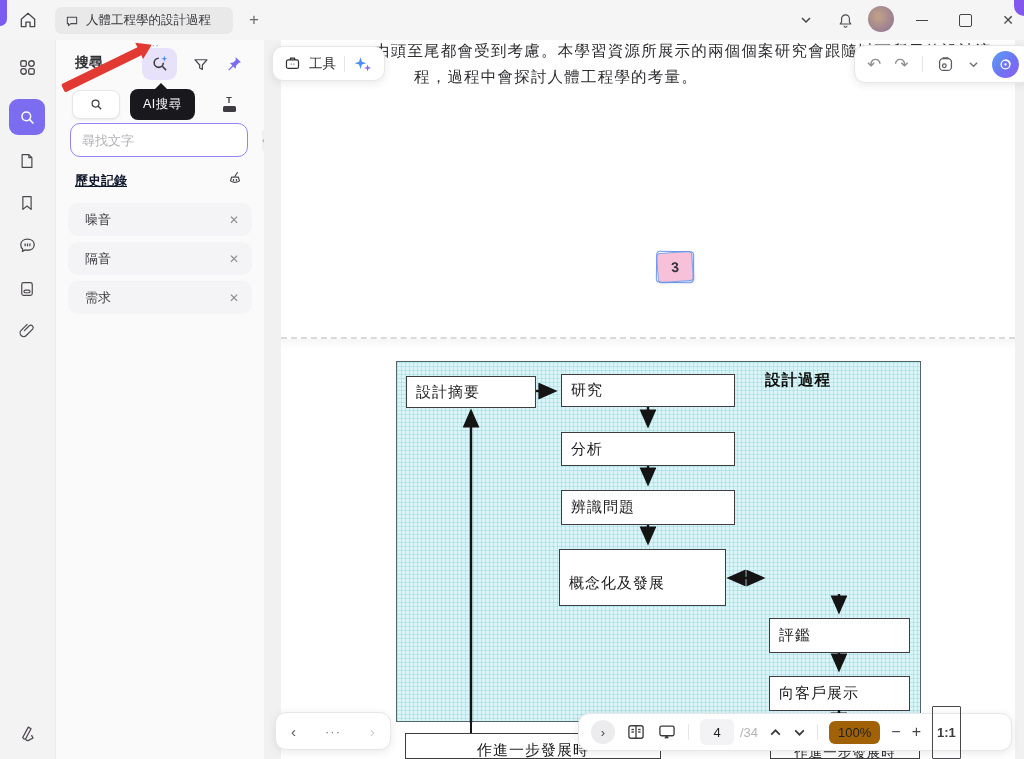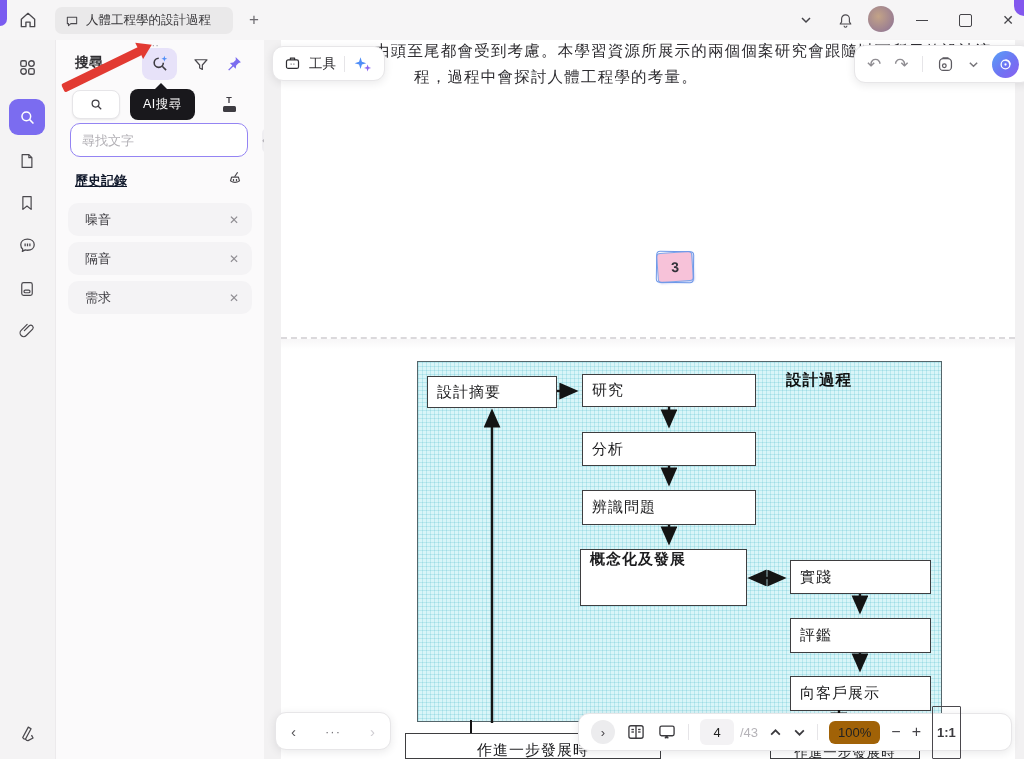--- a/index.html
+++ b/index.html
@@ -77,28 +77,28 @@
            border-radius:4px;transform:rotate(-4deg);display:flex;align-items:center;justify-content:center;
            box-shadow:1px 1px 2px rgba(120,140,230,.45);}
   #sticker:before{content:"";position:absolute;inset:-2px;border:1.6px solid #6d97e8;border-radius:4px;transform:rotate(5deg);}
   #sticker span{font-size:14px;font-weight:bold;color:#33323a;}
 
   
   #flow{position:absolute;left:115px;top:321px;width:525px;height:361px;
         background-color:#d9f5f8;
         background-image:linear-gradient(rgba(70,185,200,.22) 1px, transparent 1px),
                          linear-gradient(90deg, rgba(70,185,200,.22) 1px, transparent 1px);
-        background-size:4px 4px;border:1.6px solid #55666b;box-sizing:border-box;margin-left:21px;}
+        background-size:4px 4px;border:1.6px solid #55666b;box-sizing:border-box;}
   .fnode{position:absolute;background:#fff;border:1.6px solid #3e3e40;box-sizing:border-box;
          font-size:15px;color:#1c1c1e;display:flex;align-items:center;padding-left:9px;letter-spacing:1px;}
   #fn-brief{left:9px;top:14px;width:130px;height:32px;}
   #fn-research{left:164px;top:12px;width:174px;height:33px;}
   #fn-analysis{left:164px;top:70px;width:174px;height:34px;}
   #fn-identify{left:164px;top:128px;width:174px;height:35px;}
-  #fn-concept{left:162px;top:187px;width:167px;height:57px;align-items:flex-start;padding-top:0;font-weight:bold;}
+  #fn-concept{left:162px;top:187px;width:167px;height:57px;align-items:flex-start;padding-top:24px;}
   #fn-implement{left:372px;top:198px;width:141px;height:34px;}
   #fn-evaluate{left:372px;top:256px;width:141px;height:35px;}
   #fn-present{left:372px;top:314px;width:141px;height:35px;}
   #flow-title{position:absolute;left:368px;top:8px;font-size:15.5px;font-weight:bold;color:#111;letter-spacing:1px;}
   #arrow-present-down{position:absolute;left:549px;top:670px;}
   #feedback-ext{position:absolute;left:189px;top:680px;width:2.4px;height:13px;background:#141414;}
   .cutbox{position:absolute;background:#fff;border:1.6px solid #3e3e40;box-sizing:border-box;overflow:hidden;
           font-size:15px;color:#1c1c1e;letter-spacing:1px;text-align:center;}
   #cut-consumer{left:124px;top:693px;width:256px;height:26px;padding-top:7px;}
   #cut-next{left:489px;top:690px;width:150px;height:29px;padding-top:13px;font-size:13.5px;}
@@ -344,21 +344,20 @@
         <span>3</span>
       </div>
 
       <div id="flow">
         <div id="flow-title" class="cjk-serif">設計過程</div>
         <div class="fnode cjk-serif" id="fn-research">研究</div>
         <div class="fnode cjk-serif" id="fn-brief">設計摘要</div>
         <div class="fnode cjk-serif" id="fn-analysis">分析</div>
         <div class="fnode cjk-serif" id="fn-identify">辨識問題</div>
         <div class="fnode cjk-serif" id="fn-concept">概念化及發展</div>
-        <div class="fnode cjk-serif" id="fn-implement">實踐</div>
         <div class="fnode cjk-serif" id="fn-evaluate">評鑑</div>
         <div class="fnode cjk-serif" id="fn-present">向客戶展示</div>
         <svg width="525" height="361" viewBox="0 0 525 361" style="position:absolute;left:0;top:0;pointer-events:none;">
           <defs>
             <marker id="ah" markerWidth="9" markerHeight="8" refX="6.5" refY="3.5" orient="auto">
               <path d="M0,0 L8,3.5 L0,7 z" fill="#141414"></path>
             </marker>
             <marker id="ahs" markerWidth="9" markerHeight="8" refX="6.5" refY="3.5" orient="auto-start-reverse">
               <path d="M0,0 L8,3.5 L0,7 z" fill="#141414"></path>
             </marker>
@@ -454,21 +453,21 @@
       </svg>
     </span>
     <span class="icon">
       <svg width="20" height="20" viewBox="0 0 24 24" fill="none" stroke="#3b3a3e" stroke-width="1.6" stroke-linejoin="round">
         <rect x="3.5" y="5" width="17" height="11.5" rx="2"></rect>
           <path d="M9.5 19.5 l2 -3 2 3" fill="#3b3a3e"></path>
       </svg>
     </span>
     <span class="vdiv"></span>
     <input id="page-input" value="4" style="">
-    <span id="page-total">/43</span>
+    <span id="page-total">/34</span>
     <span>
       <svg width="13" height="13" viewBox="0 0 12 12">
           <polyline points="2,8 6,4 10,8" fill="none" stroke="#3b3a3e" stroke-width="1.6"></polyline>
         </svg>
     </span>
     <span>
       <svg width="13" height="13" viewBox="0 0 12 12">
           <polyline points="2,4 6,8 10,4" fill="none" stroke="#3b3a3e" stroke-width="1.6"></polyline>
         </svg>
     </span>

